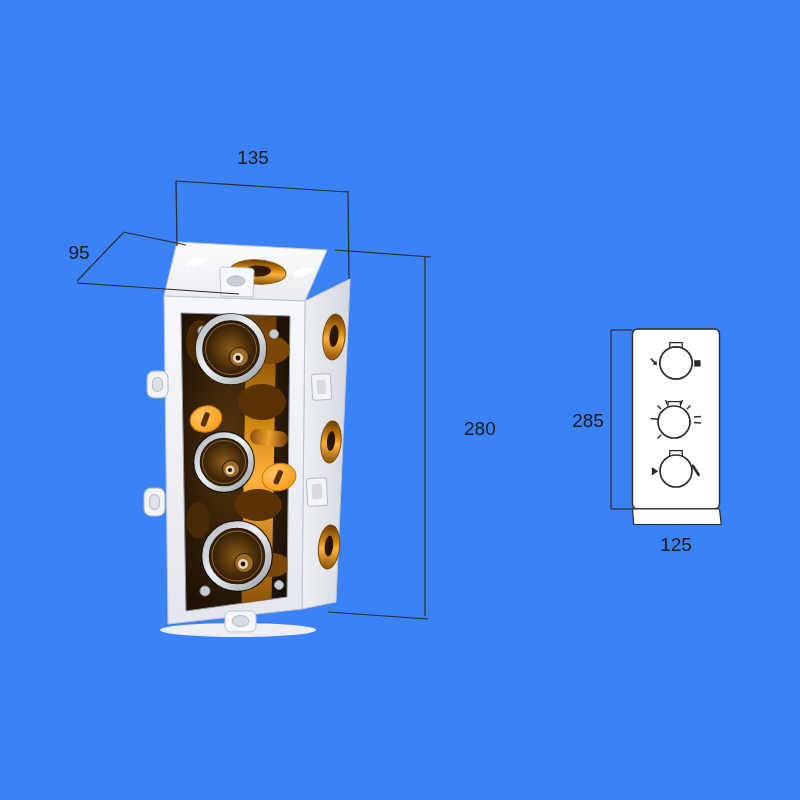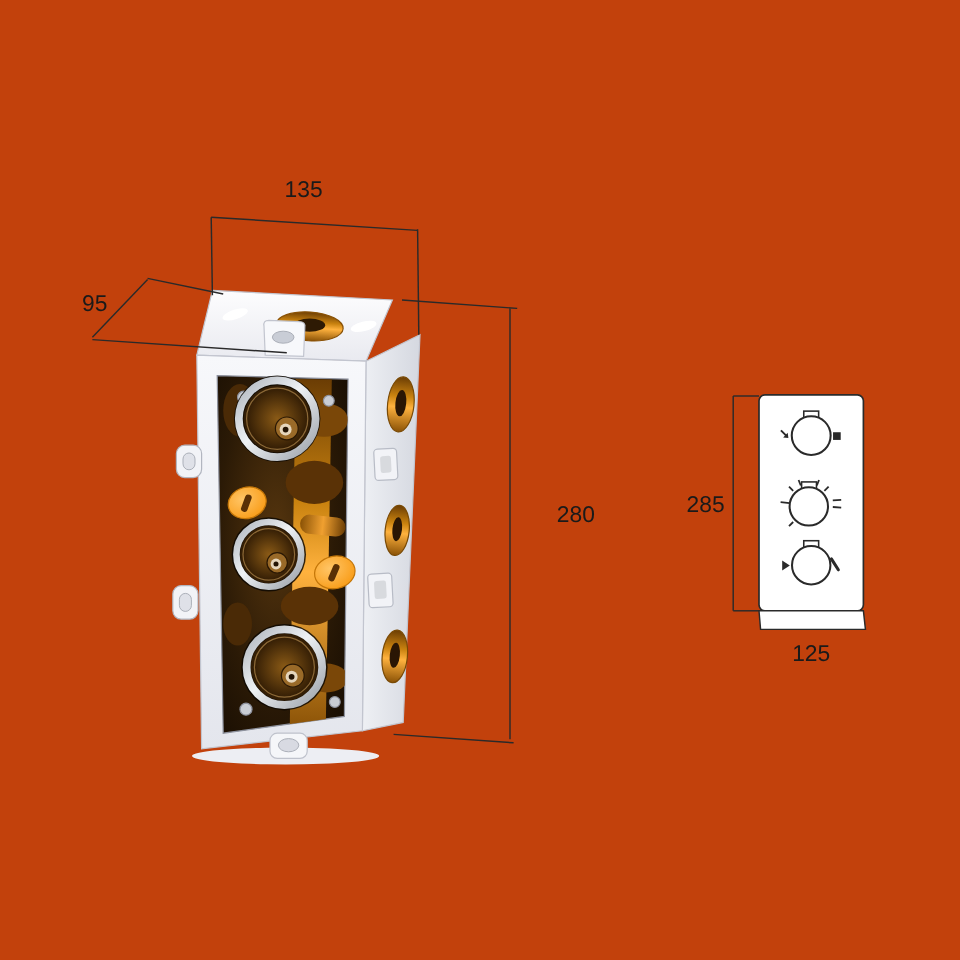--- a/index.html
+++ b/index.html
@@ -1,19 +1,19 @@
 <!DOCTYPE html>
 <html><head>
 <meta charset="utf-8">
 <style>
   html,body{margin:0;padding:0;background:#ffffff;}
   .canvas{
     position:relative;
     width:800px;height:800px;
-    background:#c2410c;
+    background:#3b82f6;
     font-family:"Liberation Sans", sans-serif;
     overflow:hidden;
   }
   svg{display:block;}
   text{
     font-family:"Liberation Sans", sans-serif;
     font-size:19px;
     fill:#1a1a1a;
   }
   .dim{stroke:#2a2a2a;stroke-width:1.2;fill:none;}

